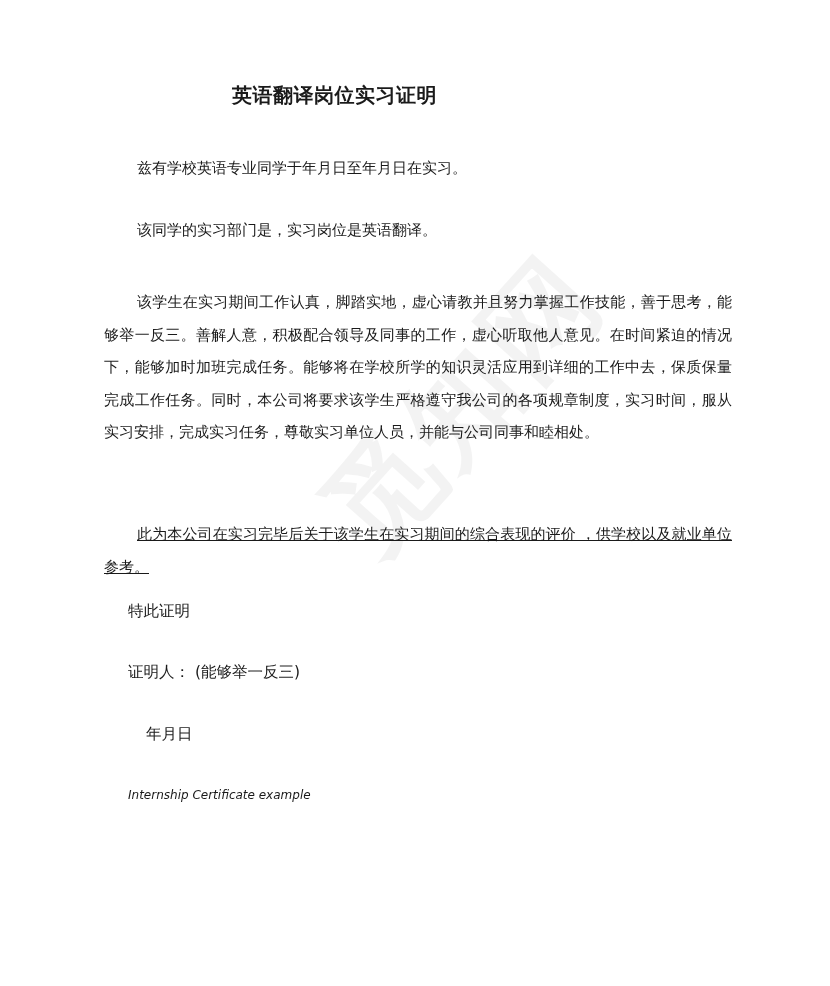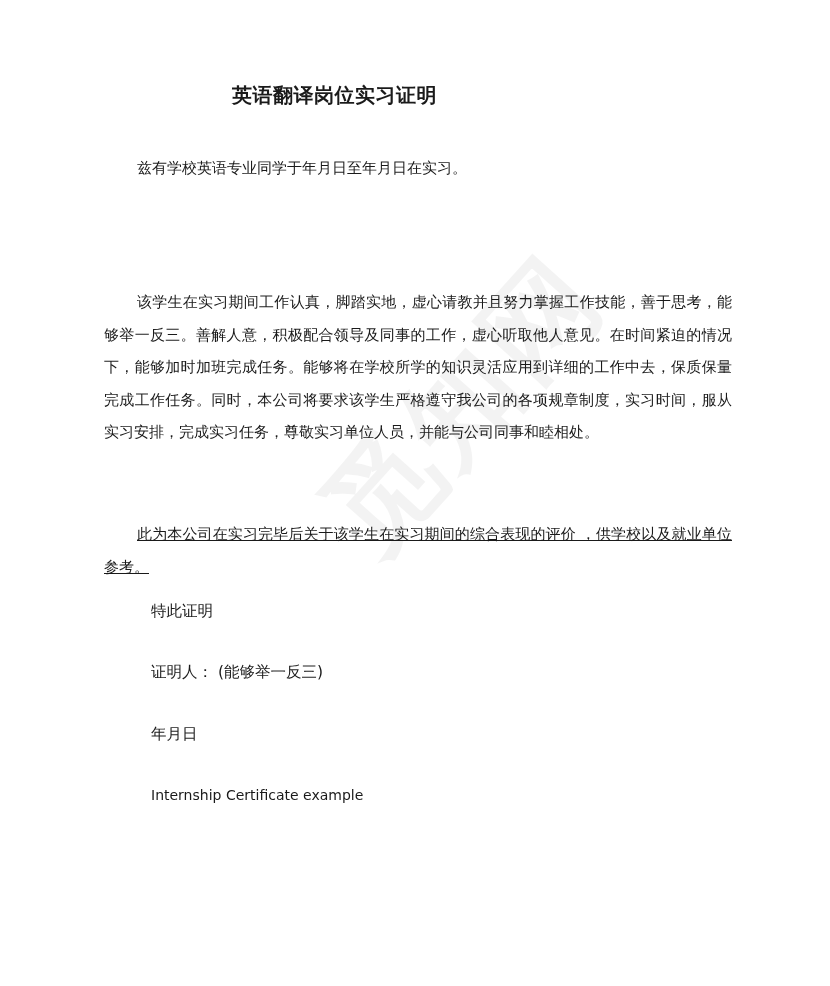--- a/index.html
+++ b/index.html
@@ -36,29 +36,30 @@
       position: absolute;
       left: 104px;
       width: 628px;
       font-size: 15px;
       line-height: 32.5px;
       text-align: justify;
       text-indent: 33px;
     }
     .line {
       position: absolute;
-      left: 151px;
+      left: 128px;
       font-size: 15.5px;
       line-height: 22px;
       white-space: nowrap;
       text-align: right;
     }
     .en {
       font-family: "DejaVu Sans", "Liberation Sans", sans-serif;
-      font-size: 14px;
+      font-size: 12px;
+      font-style: italic;
     }
     .watermark {
       position: absolute;
       left: 290px;
       top: 330px;
       font-size: 110px;
       font-weight: bold;
       color: #000000;
       opacity: 0.045;
       transform: rotate(-48deg);
@@ -72,27 +73,28 @@
 <body>
 
 <div class="page">
 
   <div class="watermark">觅知网</div>
 
   <div class="title">英语翻译岗位实习证明</div>
 
   <div class="para" style="top:152px;">兹有学校英语专业同学于年月日至年月日在实习。</div>
 
+  <div class="para" style="top:214px;">该同学的实习部门是，实习岗位是英语翻译。</div>
 
   <div class="para" style="top:286px;">该学生在实习期间工作认真，脚踏实地，虚心请教并且努力掌握工作技能，善于思考，能够举一反三。善解人意，积极配合领导及同事的工作，虚心听取他人意见。在时间紧迫的情况下，能够加时加班完成任务。能够将在学校所学的知识灵活应用到详细的工作中去，保质保量完成工作任务。同时，本公司将要求该学生严格遵守我公司的各项规章制度，实习时间，服从实习安排，完成实习任务，尊敬实习单位人员，并能与公司同事和睦相处。</div>
 
   <div class="para" style="top:518px;text-decoration:underline;">此为本公司在实习完毕后关于该学生在实习期间的综合表现的评价 ，供学校以及就业单位参考。</div>
 
   <div class="line" style="top:600px;">特此证明</div>
 
   <div class="line" style="top:661px;">证明人： (能够举一反三)</div>
 
-  <div class="line" style="top:723px;">年月日</div>
+  <div class="line" style="top:723px;margin-left:18px;">年月日</div>
 
   <div class="line en" style="top:784px;">Internship Certificate example</div>
 
 
 </div>
 
 </body></html>

